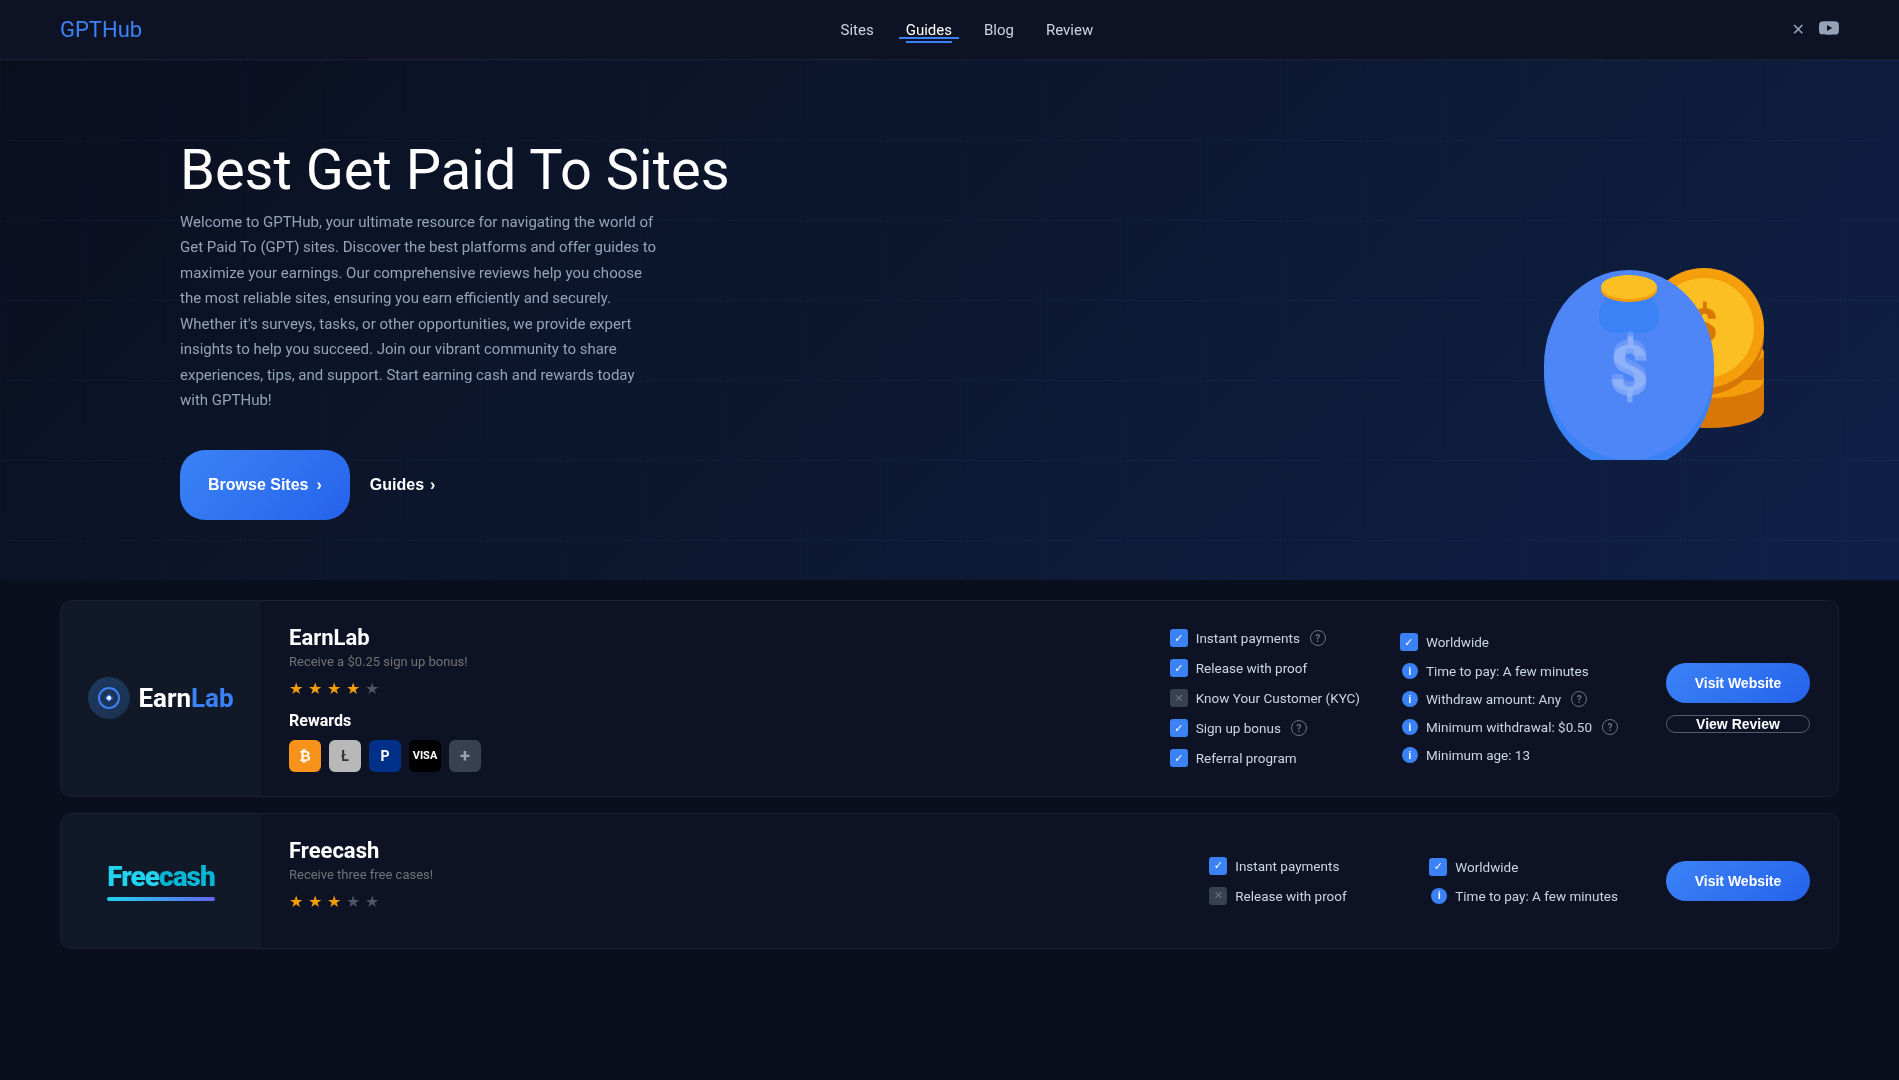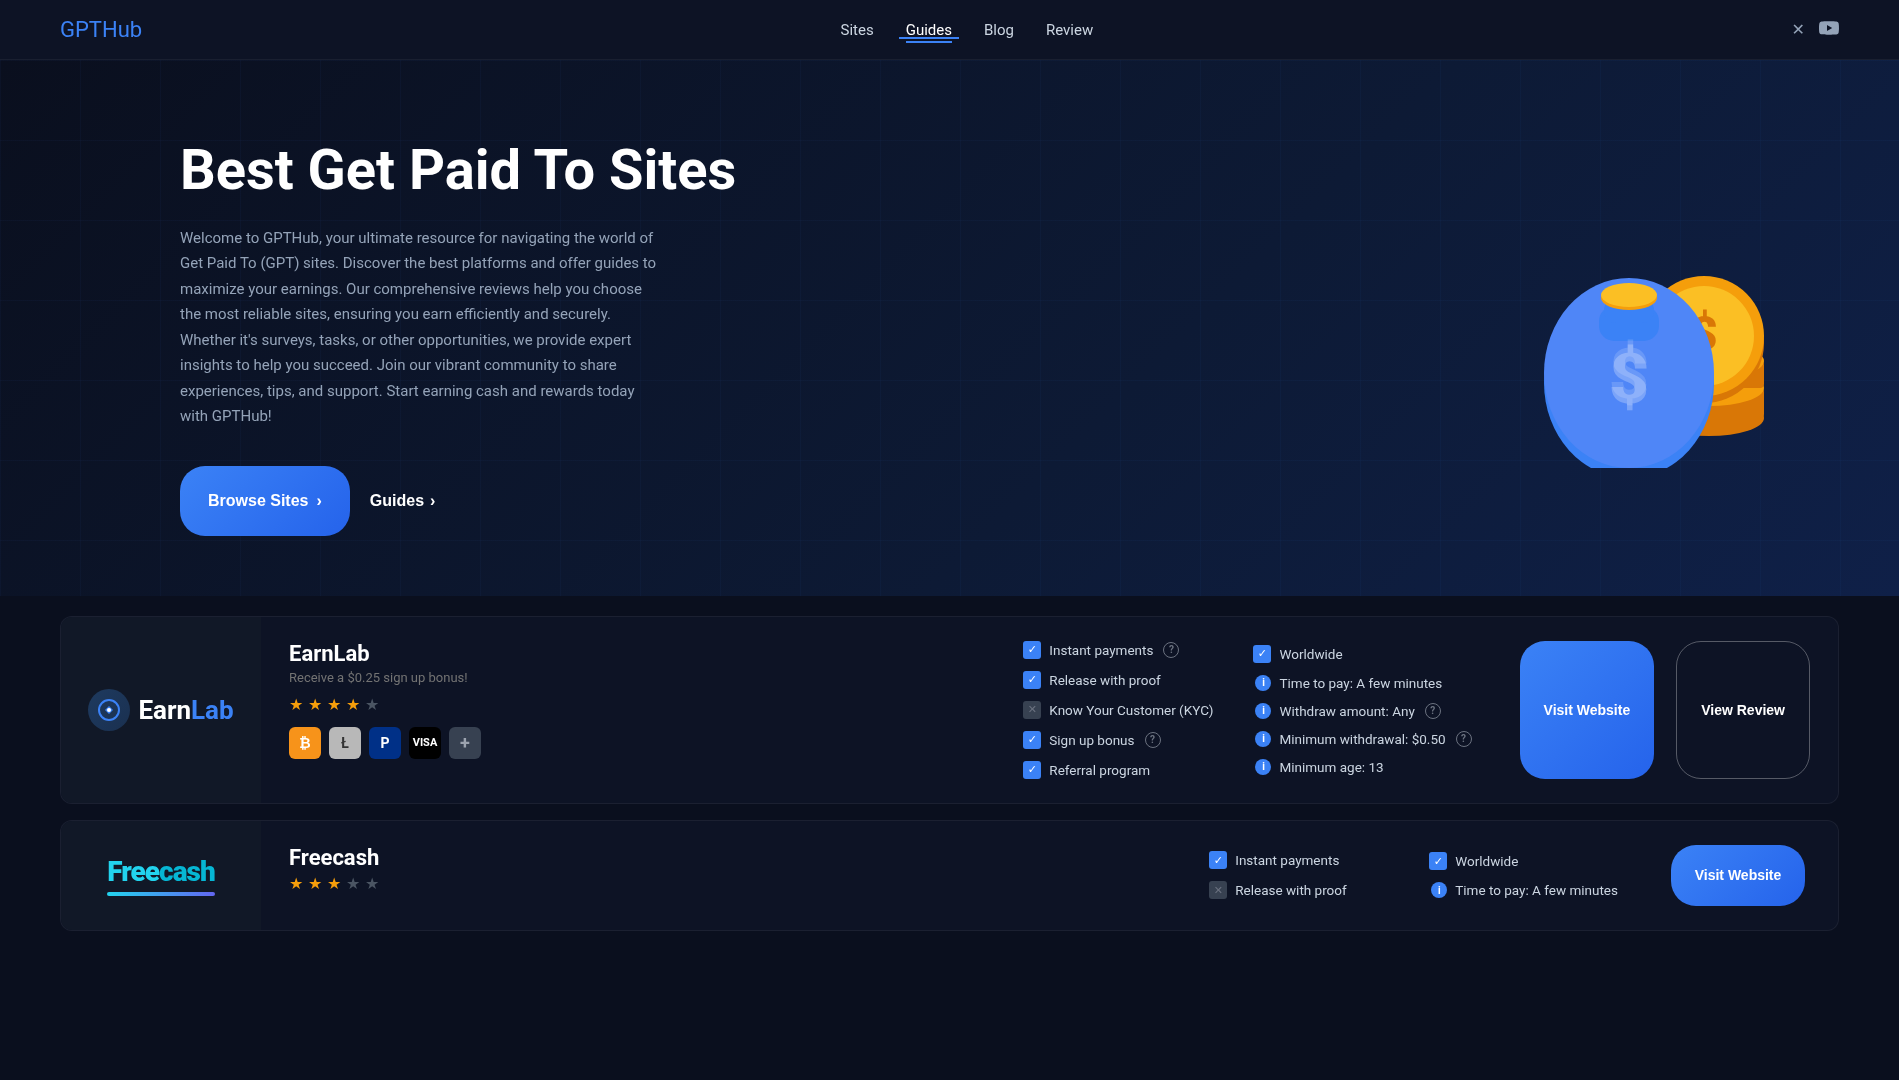--- a/index.html
+++ b/index.html
@@ -77,23 +77,23 @@
         linear-gradient(90deg, rgba(59,130,246,0.04) 1px, transparent 1px);
       background-size: 80px 80px;
     }
     .hero-content {
       max-width: 650px;
       position: relative;
       z-index: 2;
     }
     .hero-title {
       font-size: 56px;
-      font-weight: 700;
+      font-weight: 400;
       line-height: 1.1;
-      margin-bottom: 24px;
+      margin-bottom: 8px;
       color: #ffffff;
     }
     .hero-description {
       font-size: 15px;
       line-height: 1.7;
       color: #94a3b8;
       margin-bottom: 36px;
       max-width: 480px;
     }
     .hero-buttons {
@@ -271,23 +271,23 @@
       justify-content: center;
       font-size: 10px;
       font-weight: 700;
       margin-left: 2px;
       cursor: pointer;
       flex-shrink: 0;
     }
 
     .site-card-actions {
       display: flex;
-      flex-direction: row;
-      justify-content: center;
-      gap: 22px;
+      flex-direction: column;
+      justify-content: center;
+      gap: 12px;
       padding: 24px 28px;
       min-width: 200px;
     }
     .btn-visit {
       background: linear-gradient(135deg, #3b82f6, #2563eb);
       color: #fff;
       border: none;
       border-radius: 25px;
       padding: 12px 24px;
       font-size: 14px;
@@ -432,20 +432,21 @@
     <div class="site-card-info">
       <div class="site-name">EarnLab</div>
       <div class="site-bonus">Receive a $0.25 sign up bonus!</div>
       <div class="stars">
         <span class="star">★</span>
         <span class="star">★</span>
         <span class="star">★</span>
         <span class="star">★</span>
         <span class="star star-empty">★</span>
       </div>
+      <div class="rewards-label">Rewards</div>
       <div class="reward-icons">
         <div class="reward-icon reward-btc">₿</div>
         <div class="reward-icon reward-ltc" style="color:#333;">Ł</div>
         <div class="reward-icon reward-pp">P</div>
         <div class="reward-icon reward-visa">VISA</div>
         <div class="reward-icon reward-more">+</div>
       </div>
     </div>
 
     <div class="site-card-features">
@@ -510,20 +511,21 @@
       <div style="text-align:center;">
         <div style="font-size:28px;font-weight:900;color:#22d3ee;letter-spacing:-1px;">
           <span style="color:#22d3ee">Free</span><span style="color:#06b6d4">cash</span>
         </div>
         <div style="width:100%;height:4px;background:linear-gradient(90deg,#22d3ee,#6366f1);border-radius:2px;margin-top:4px;"></div>
       </div>
     </div>
 
     <div class="site-card-info">
       <div class="site-name">Freecash</div>
+      <div class="site-bonus">Receive three free cases!</div>
       <div class="stars">
         <span class="star">★</span>
         <span class="star">★</span>
         <span class="star">★</span>
         <span class="star star-empty">★</span>
         <span class="star star-empty">★</span>
       </div>
     </div>
 
     <div class="site-card-features">

